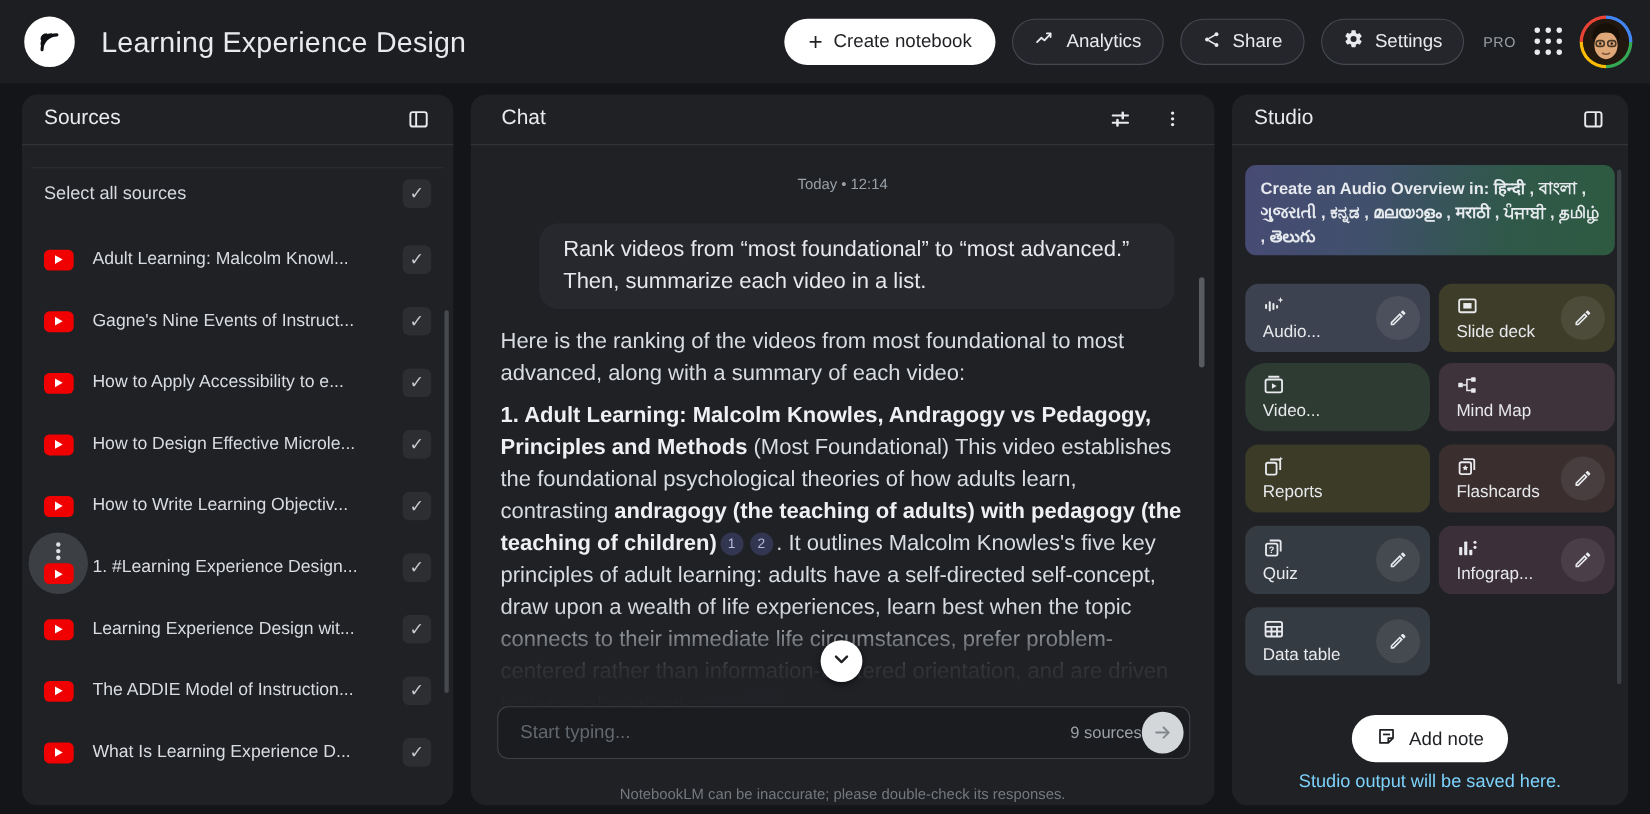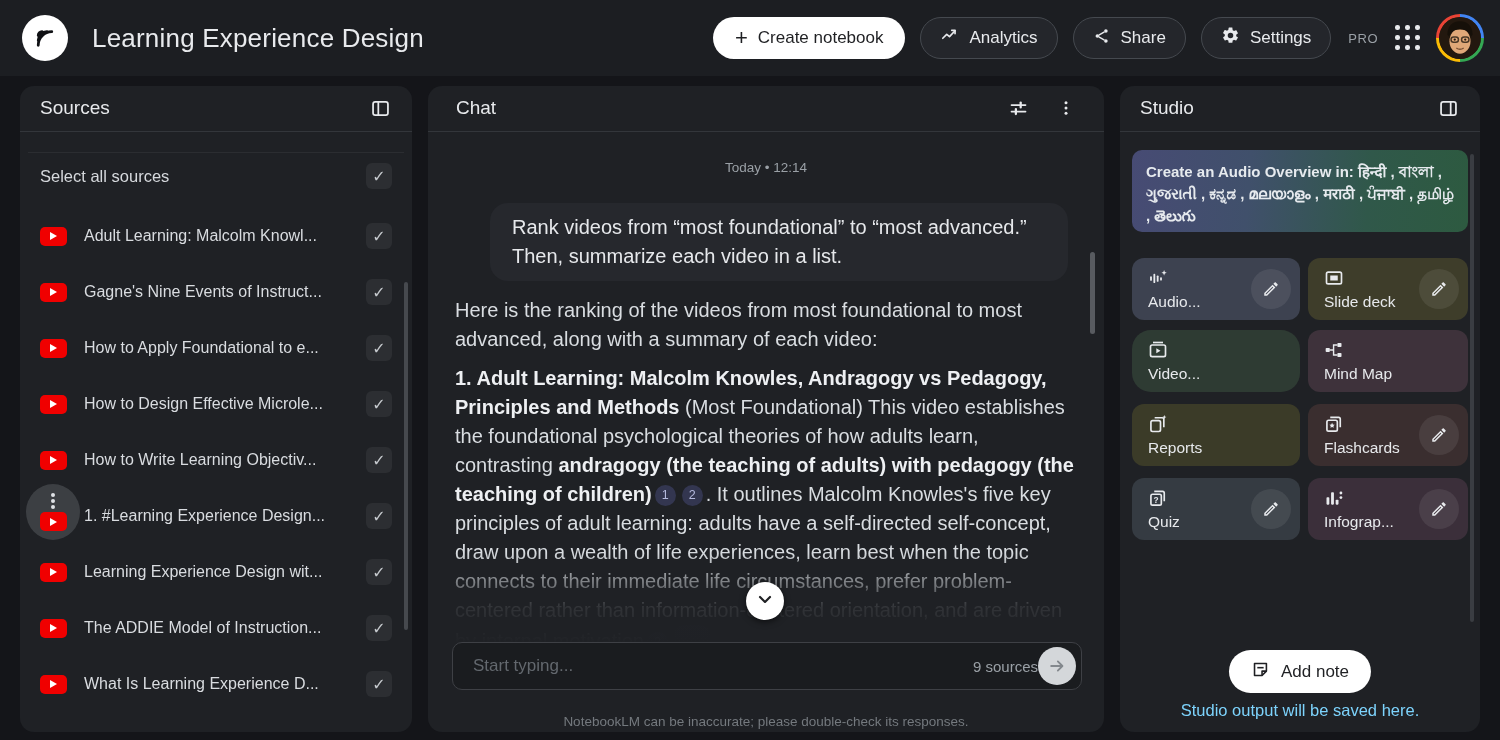--- a/index.html
+++ b/index.html
@@ -222,21 +222,21 @@
       <span class="yt">
           <i></i>
         </span>
       <span class="slabel">Gagne's Nine Events of Instruct...</span>
       <span class="check">✓</span>
     </div>
     <div class="srow" style="top:234px">
       <span class="yt">
           <i></i>
         </span>
-      <span class="slabel">How to Apply Foundational to e...</span>
+      <span class="slabel">How to Apply Accessibility to e...</span>
       <span class="check">✓</span>
     </div>
     <div class="srow" style="top:290px">
       <span class="yt">
           <i></i>
         </span>
       <span class="slabel">How to Design Effective Microle...</span>
       <span class="check">✓</span>
     </div>
     <div class="srow" style="top:346px">
@@ -460,20 +460,37 @@
         </svg>
       </span>
       <span class="clabel">Infograp...</span>
       <span class="editbtn">
         <svg width="18" height="18" viewBox="0 0 24 24" fill="#e8eaed">
             <path d="M14.06 9.02l.92.92L5.92 19H5v-.92l9.06-9.06M17.66 3c-.25 0-.51.1-.7.29l-1.83 1.83 3.75 3.75 1.83-1.83c.39-.39.39-1.02 0-1.41l-2.34-2.34c-.2-.2-.45-.29-.71-.29zm-3.6 3.19L3 17.25V21h3.75L17.81 9.94l-3.75-3.75z"></path>
           </svg>
       </span>
     </div>
 
+    <div class="card c-table pos-r4c0">
+      <span class="cicon">
+        <svg width="20" height="20" viewBox="0 0 24 24" fill="none" stroke="#e8eaed" stroke-width="2">
+          <rect x="3" y="4" width="18" height="16" rx="2"></rect>
+            <line x1="3" y1="9.5" x2="21" y2="9.5"></line>
+          <line x1="3" y1="14.5" x2="21" y2="14.5"></line>
+            <line x1="9.5" y1="9.5" x2="9.5" y2="20"></line>
+            <line x1="15.5" y1="9.5" x2="15.5" y2="20"></line>
+        </svg>
+      </span>
+      <span class="clabel">Data table</span>
+      <span class="editbtn">
+        <svg width="18" height="18" viewBox="0 0 24 24" fill="#e8eaed">
+            <path d="M14.06 9.02l.92.92L5.92 19H5v-.92l9.06-9.06M17.66 3c-.25 0-.51.1-.7.29l-1.83 1.83 3.75 3.75 1.83-1.83c.39-.39.39-1.02 0-1.41l-2.34-2.34c-.2-.2-.45-.29-.71-.29zm-3.6 3.19L3 17.25V21h3.75L17.81 9.94l-3.75-3.75z"></path>
+          </svg>
+      </span>
+    </div>
 
     <button class="add-note">
       <span>
         <svg width="19" height="19" viewBox="0 0 24 24" fill="none" stroke="#1f2023" stroke-width="2" stroke-linejoin="round">
           <path d="M4.5 4.5h15v9.5L14 19.5H4.5z"></path>
             <path d="M14 19.5V14h5.5"></path>
             <line x1="8" y1="9.7" x2="16" y2="9.7"></line>
         </svg>
       </span>
       <span>Add note</span>

